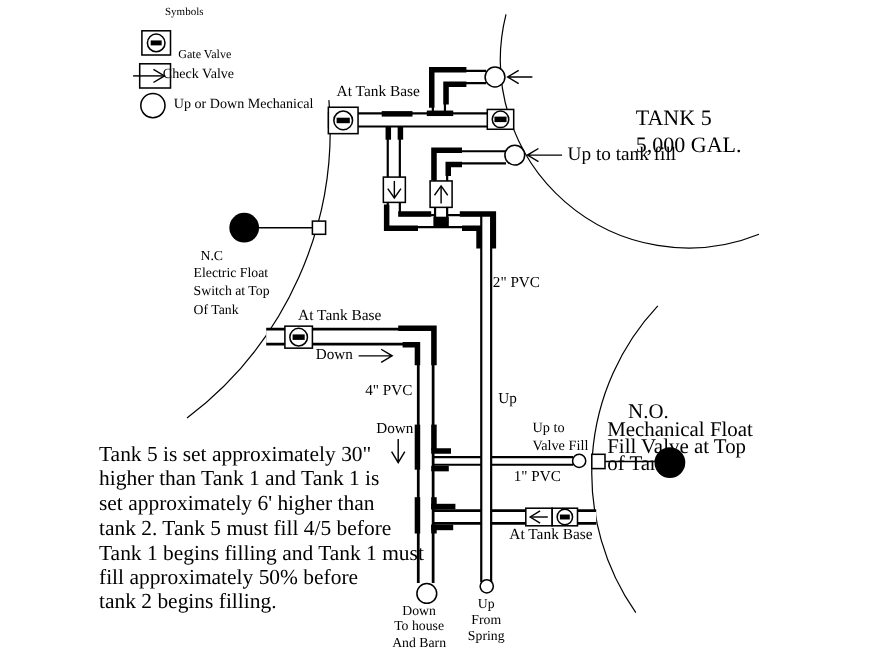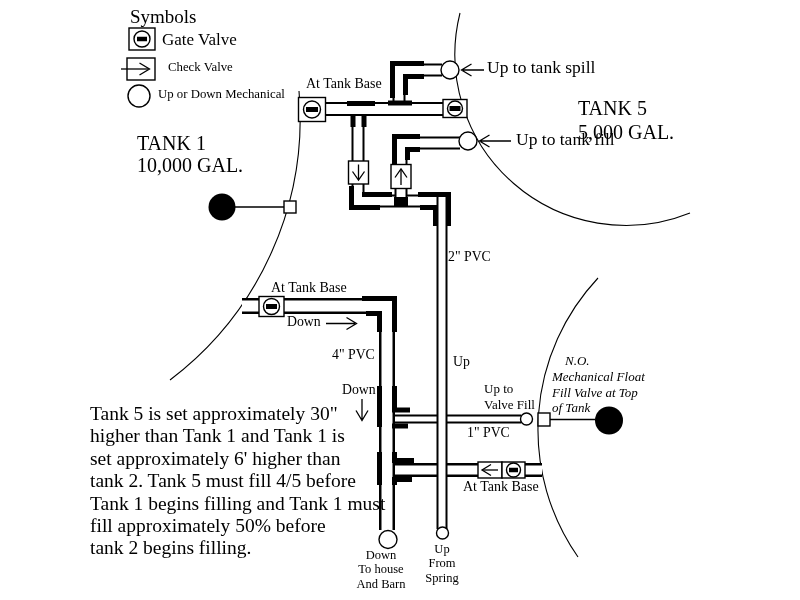--- a/index.html
+++ b/index.html
@@ -169,44 +169,45 @@
       </g>
       <g>
         <rect class="box" x="127" y="58" width="28" height="22"></rect>
         <path class="thin" d="M121 69 L148 69"></path>
         <path class="thin" d="M139.5 63 L149.5 69 L139.5 75"></path>
       </g>
       <circle class="circ" cx="139" cy="96" r="11"></circle>
     </g>
   </svg>
 
-  <div class="t" style="left:130px;top:6px;font-size:19px;">Symbols</div>
-  <div class="t" style="left:162px;top:30px;font-size:17px;">Gate Valve</div>
-  <div class="t" style="left:168px;top:60px;font-size:12.8px;">Check Valve</div>
+  <div class="t" style="left:150px;top:6px;font-size:10px;">Symbols</div>
+  <div class="t" style="left:162px;top:44px;font-size:11px;">Gate Valve</div>
+  <div class="t" style="left:148px;top:60px;font-size:12.8px;">Check Valve</div>
   <div class="t" style="left:158px;top:87px;font-size:12.8px;">Up or Down Mechanical</div>
 
   <div class="t" style="left:306px;top:76px;font-size:14px;">At Tank Base</div>
-  <div class="t" style="left:487px;top:57px;font-size:17.5px;">Up to tank spill</div>
   <div class="t" style="left:578px;top:96px;font-size:20px;line-height:24px;">TANK 5
 5,000 GAL.</div>
   <div class="t" style="left:516px;top:129px;font-size:17.5px;">Up to tank fill</div>
 
-  <div class="t" style="left:137px;top:133px;font-size:20px;line-height:21.5px;">TANK 1
-10,000 GAL.</div>
+  <div class="t" style="left:176px;top:224px;font-size:12.5px;line-height:16.2px;">  N.C
+Electric Float
+Switch at Top
+Of Tank</div>
 
   <div class="t" style="left:448px;top:249px;font-size:13.8px;">2" PVC</div>
   <div class="t" style="left:271px;top:280px;font-size:14px;">At Tank Base</div>
   <div class="t" style="left:287px;top:314px;font-size:13.8px;">Down</div>
   <div class="t" style="left:332px;top:347px;font-size:13.8px;">4" PVC</div>
   <div class="t" style="left:453px;top:354px;font-size:13.8px;">Up</div>
   <div class="t" style="left:342px;top:382px;font-size:13.8px;">Down</div>
 
   <div class="t" style="left:484px;top:381px;font-size:13px;line-height:15.5px;">Up to
 Valve Fill</div>
-  <div class="t" style="left:552px;top:353px;font-size:13px;line-height:15.8px;font-style:italic;">    N.O.
+  <div class="t" style="left:552px;top:367px;font-size:19px;line-height:15.8px;">    N.O.
 Mechanical Float
 Fill Valve at Top
 of Tank</div>
   <div class="t" style="left:467px;top:425px;font-size:13.8px;">1" PVC</div>
   <div class="t" style="left:463px;top:479px;font-size:14px;">At Tank Base</div>
 
   <div class="t" style="left:90px;top:403px;font-size:19.5px;line-height:22.4px;">Tank 5 is set approximately 30"
 higher than Tank 1 and Tank 1 is
 set approximately 6' higher than
 tank 2. Tank 5 must fill 4/5 before

